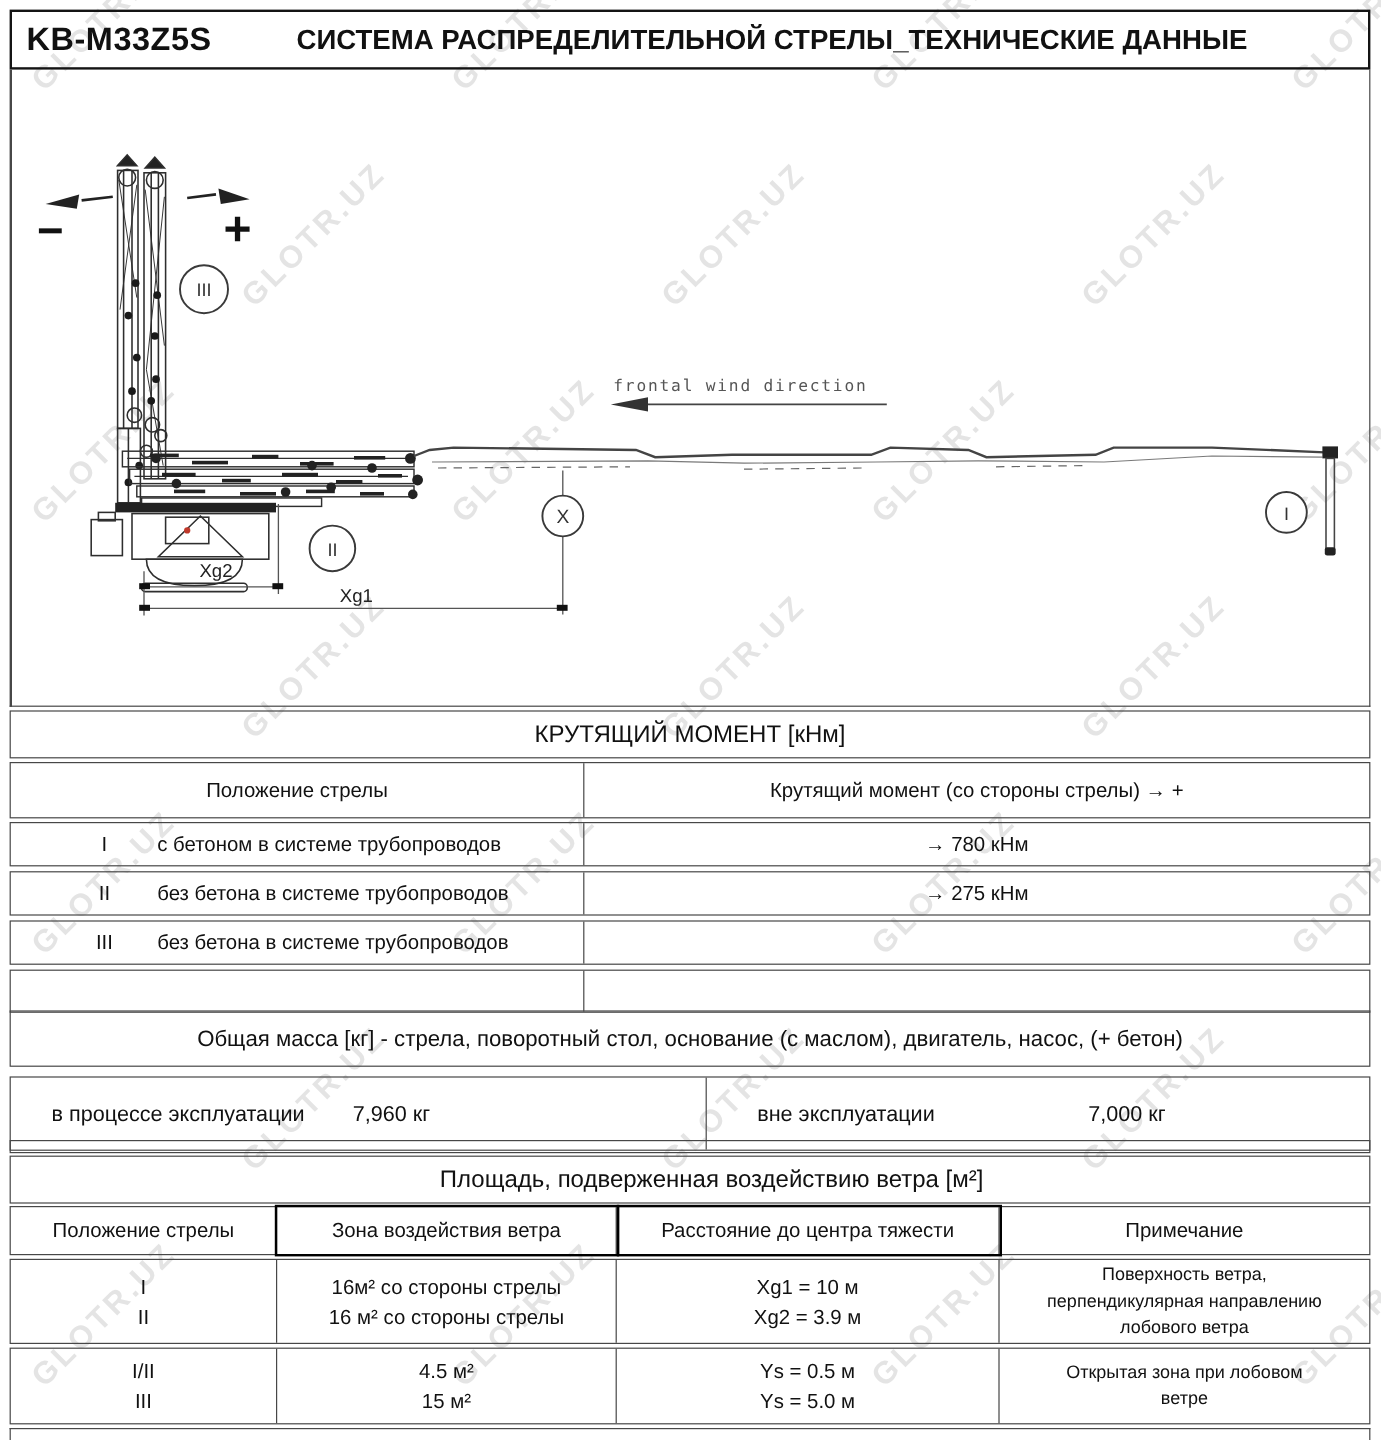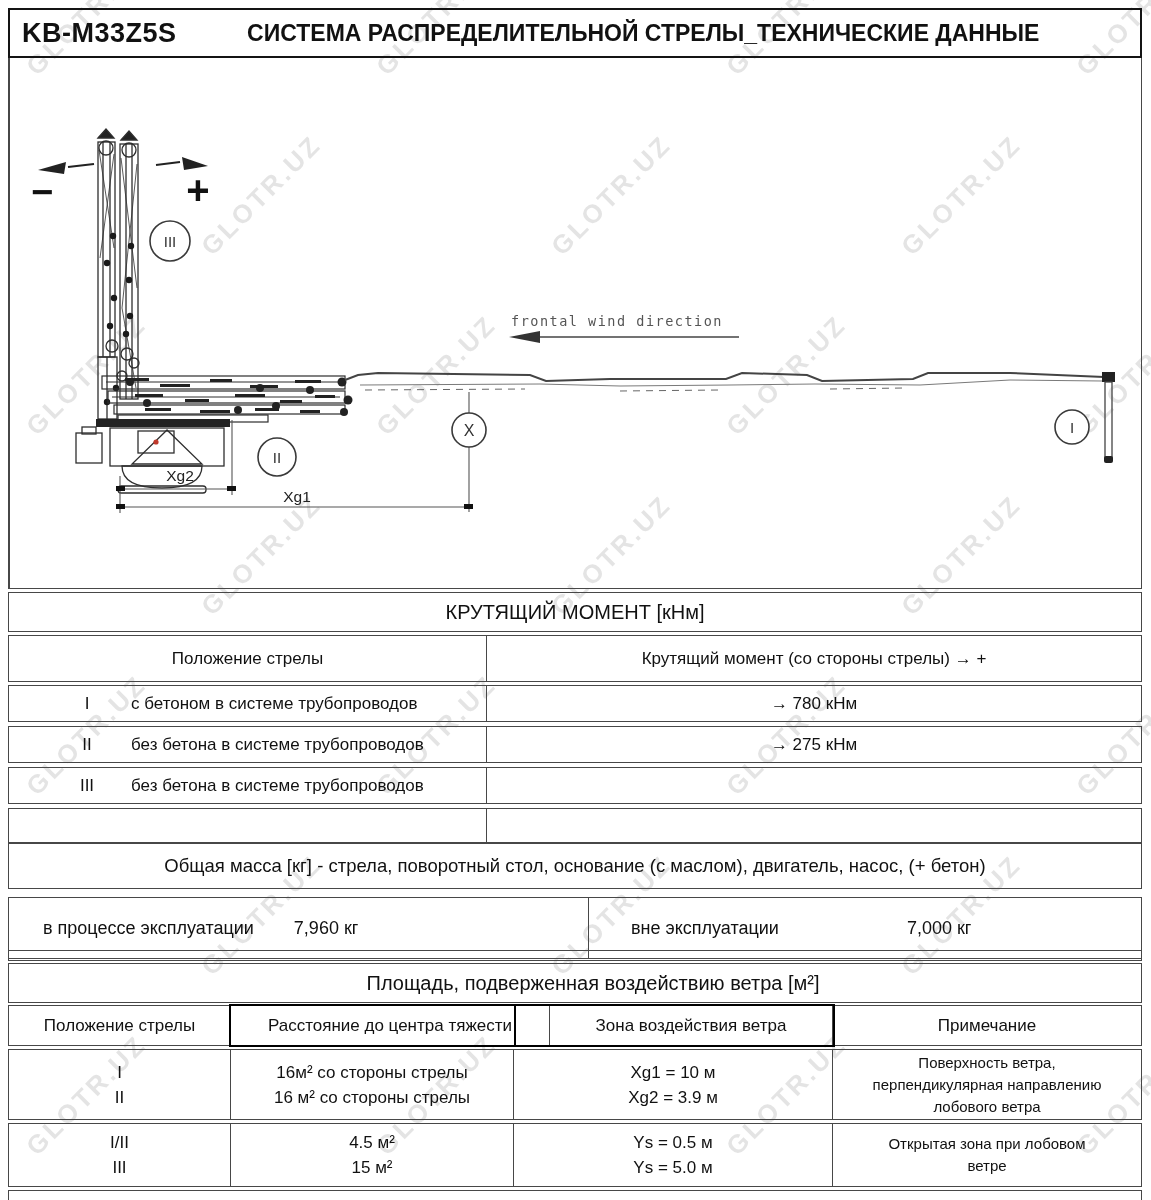--- a/index.html
+++ b/index.html
@@ -286,22 +286,22 @@
   </div>
 
   <div class="sec strip1"></div>
 
   <div class="sec ttl w-title">
     <span>Площадь, подверженная воздействию ветра [м²]</span>
   </div>
 
   <div class="sec w-header">
     <div class="wc wc1">Положение стрелы</div>
+    <div class="wc wc2">Зона воздействия ветра</div>
     <div class="wc wc3">Расстояние до центра тяжести</div>
-    <div class="wc wc2">Зона воздействия ветра</div>
     <div class="wc wc4">Примечание</div>
     <div class="thick thick-a"></div>
     <div class="thick thick-b"></div>
   </div>
 
   <div class="sec w-row w-r1">
     <div class="wc wc1">
       <span>I</span>
       <span>II</span>
     </div>

